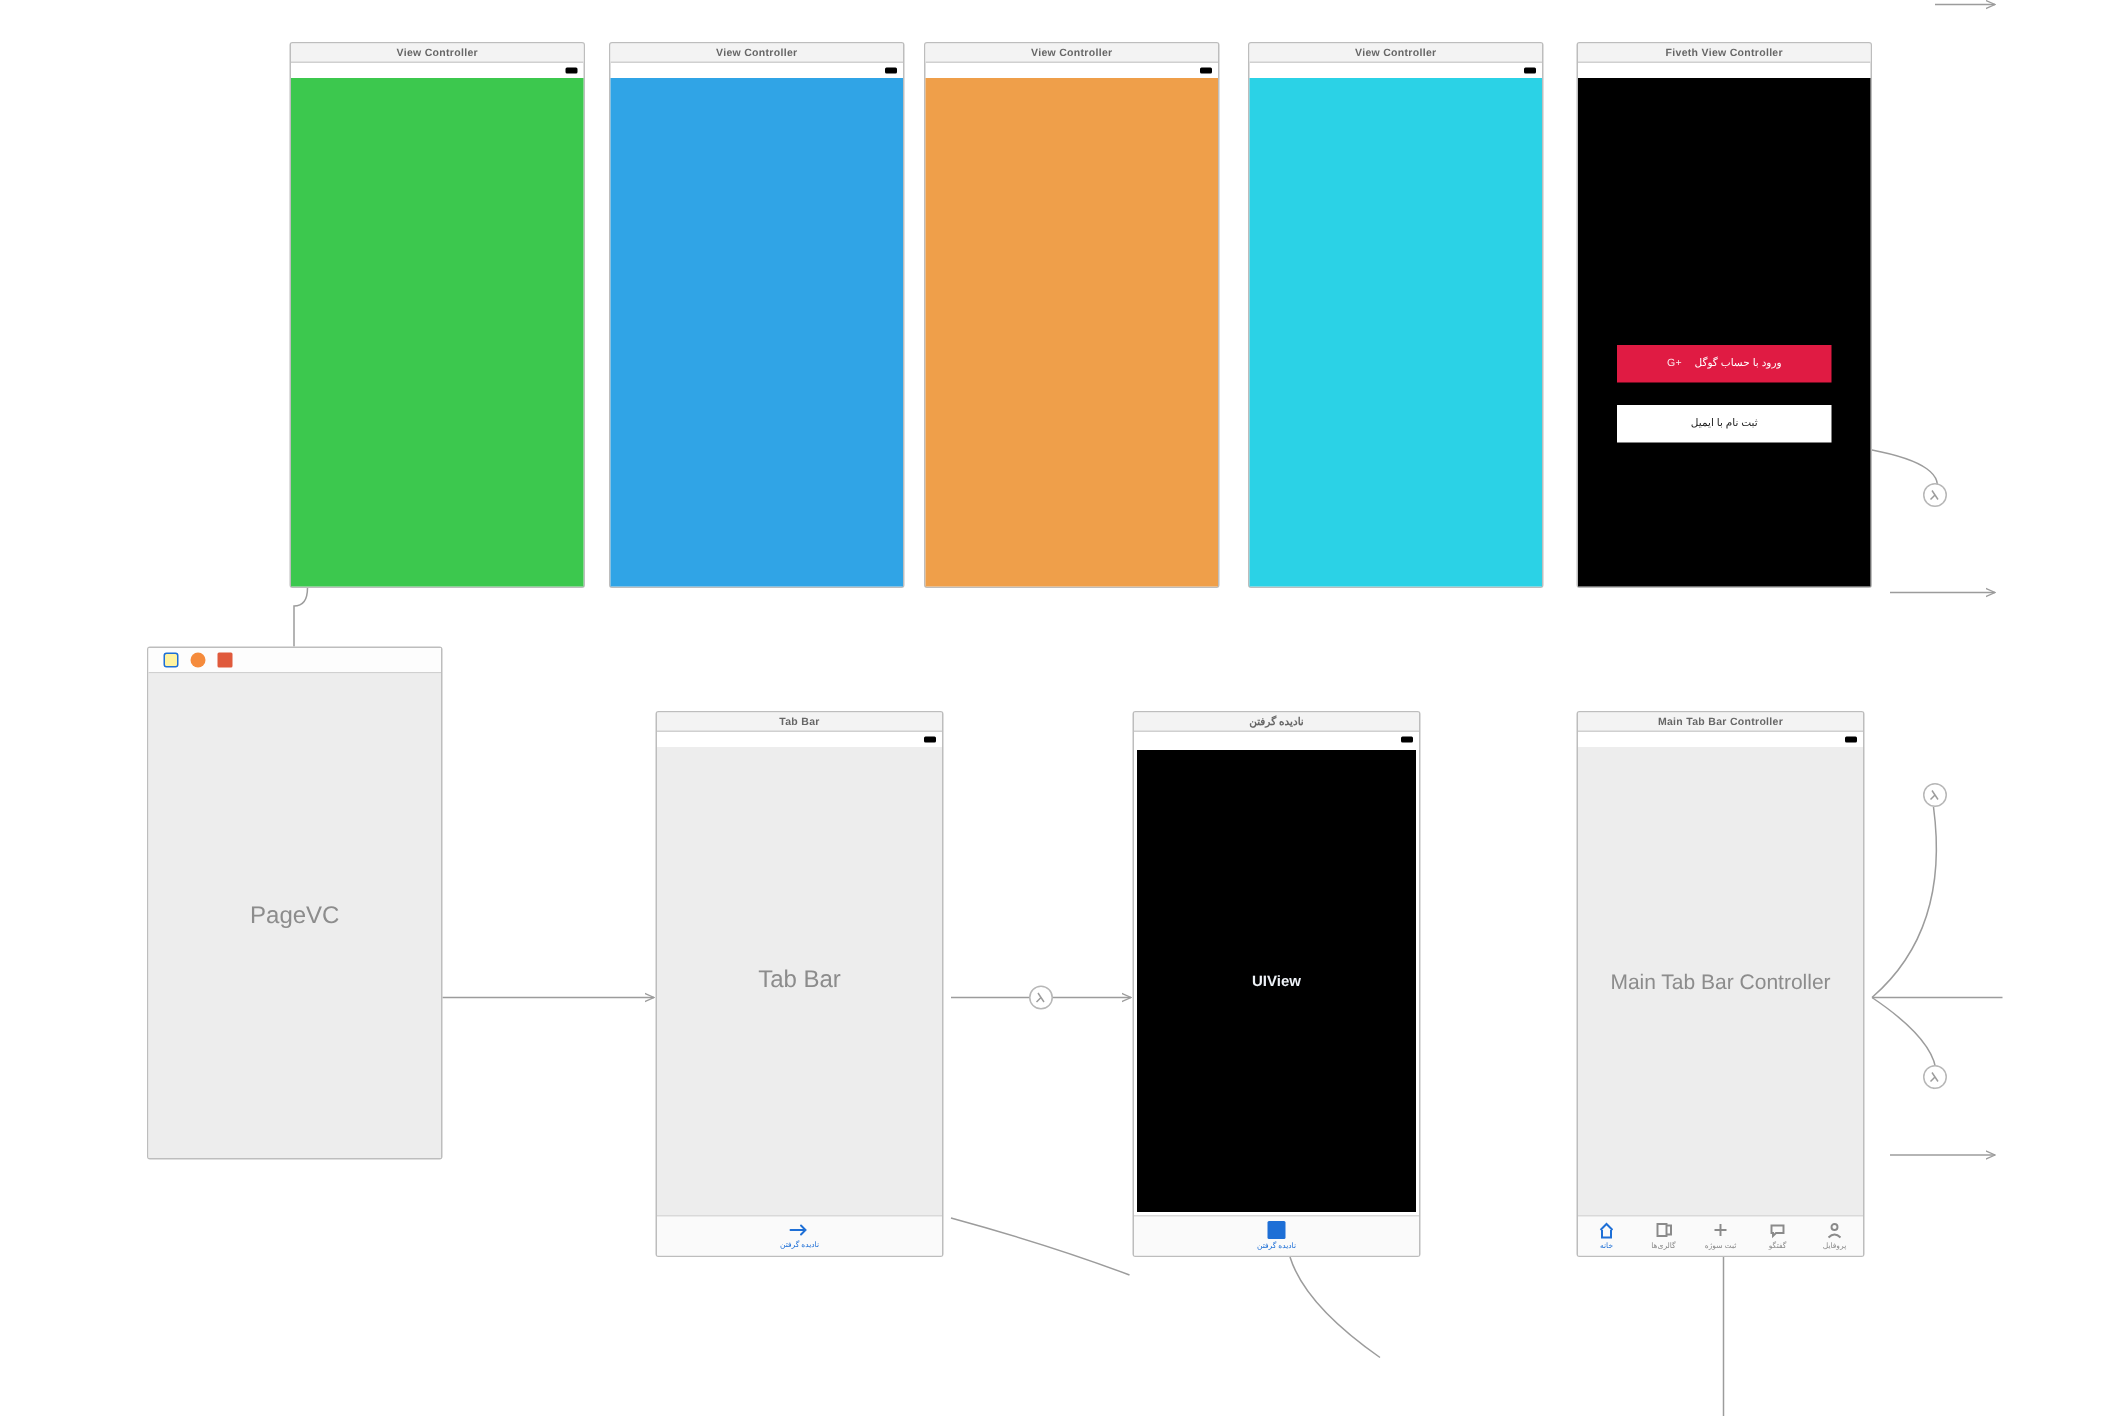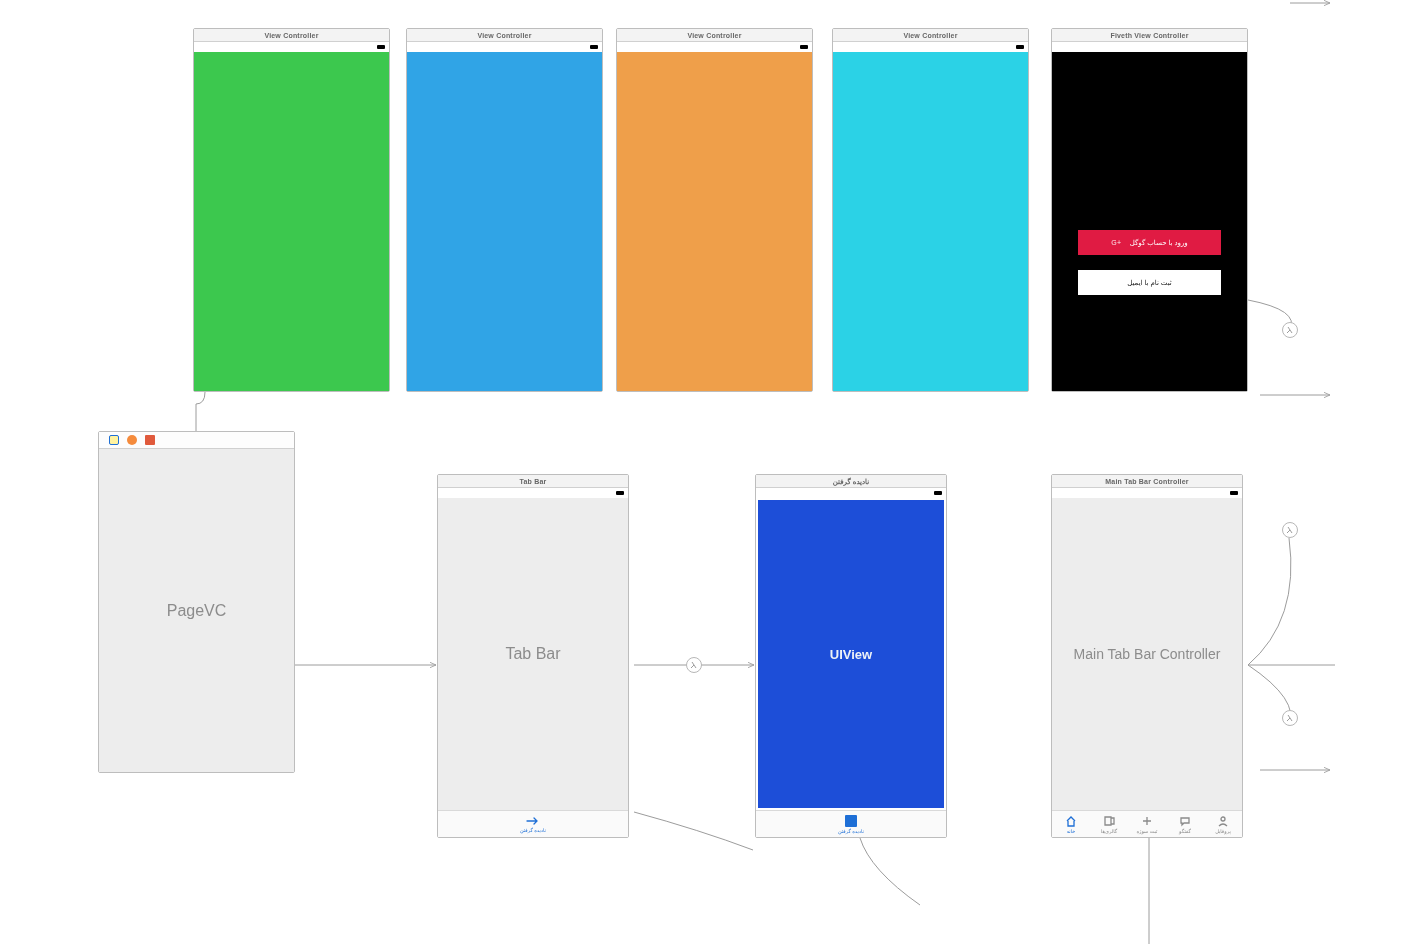--- a/index.html
+++ b/index.html
@@ -126,23 +126,23 @@
     display:flex; align-items:center; justify-content:center; flex-direction:column;
     background:#fafafa;
     gap:1px;
   }
   .tabbar-single svg{ width:14px; height:10px; }
   .tabbar-single .lbl{ font-size:5px; color:#1e6fd6; }
 
   #unseen-vc { left: 755px; top: 474px; }
   #unseen-vc .inner{
     margin:2px; height: calc(100% - 23px - 27px - 4px);
-    background:#1d4ed8;
-    display:flex; align-items:center; justify-content:center;
-    color:#eef2f7; font-size:13px; font-weight:600;
+    background:#000000;
+    display:flex; align-items:center; justify-content:center;
+    color:#eef2f7; font-size:10px; font-weight:600;
   }
   #unseen-vc .tabbar-single .sqicon{
     width:12px; height:12px; background:#1e6fd6; border-radius:1px;
   }
 
   #maintab-vc { left:1051px; top: 474px; }
   #maintab-vc .body{
     height: calc(100% - 23px - 27px);
     background:#ededed;
     display:flex; align-items:center; justify-content:center;

